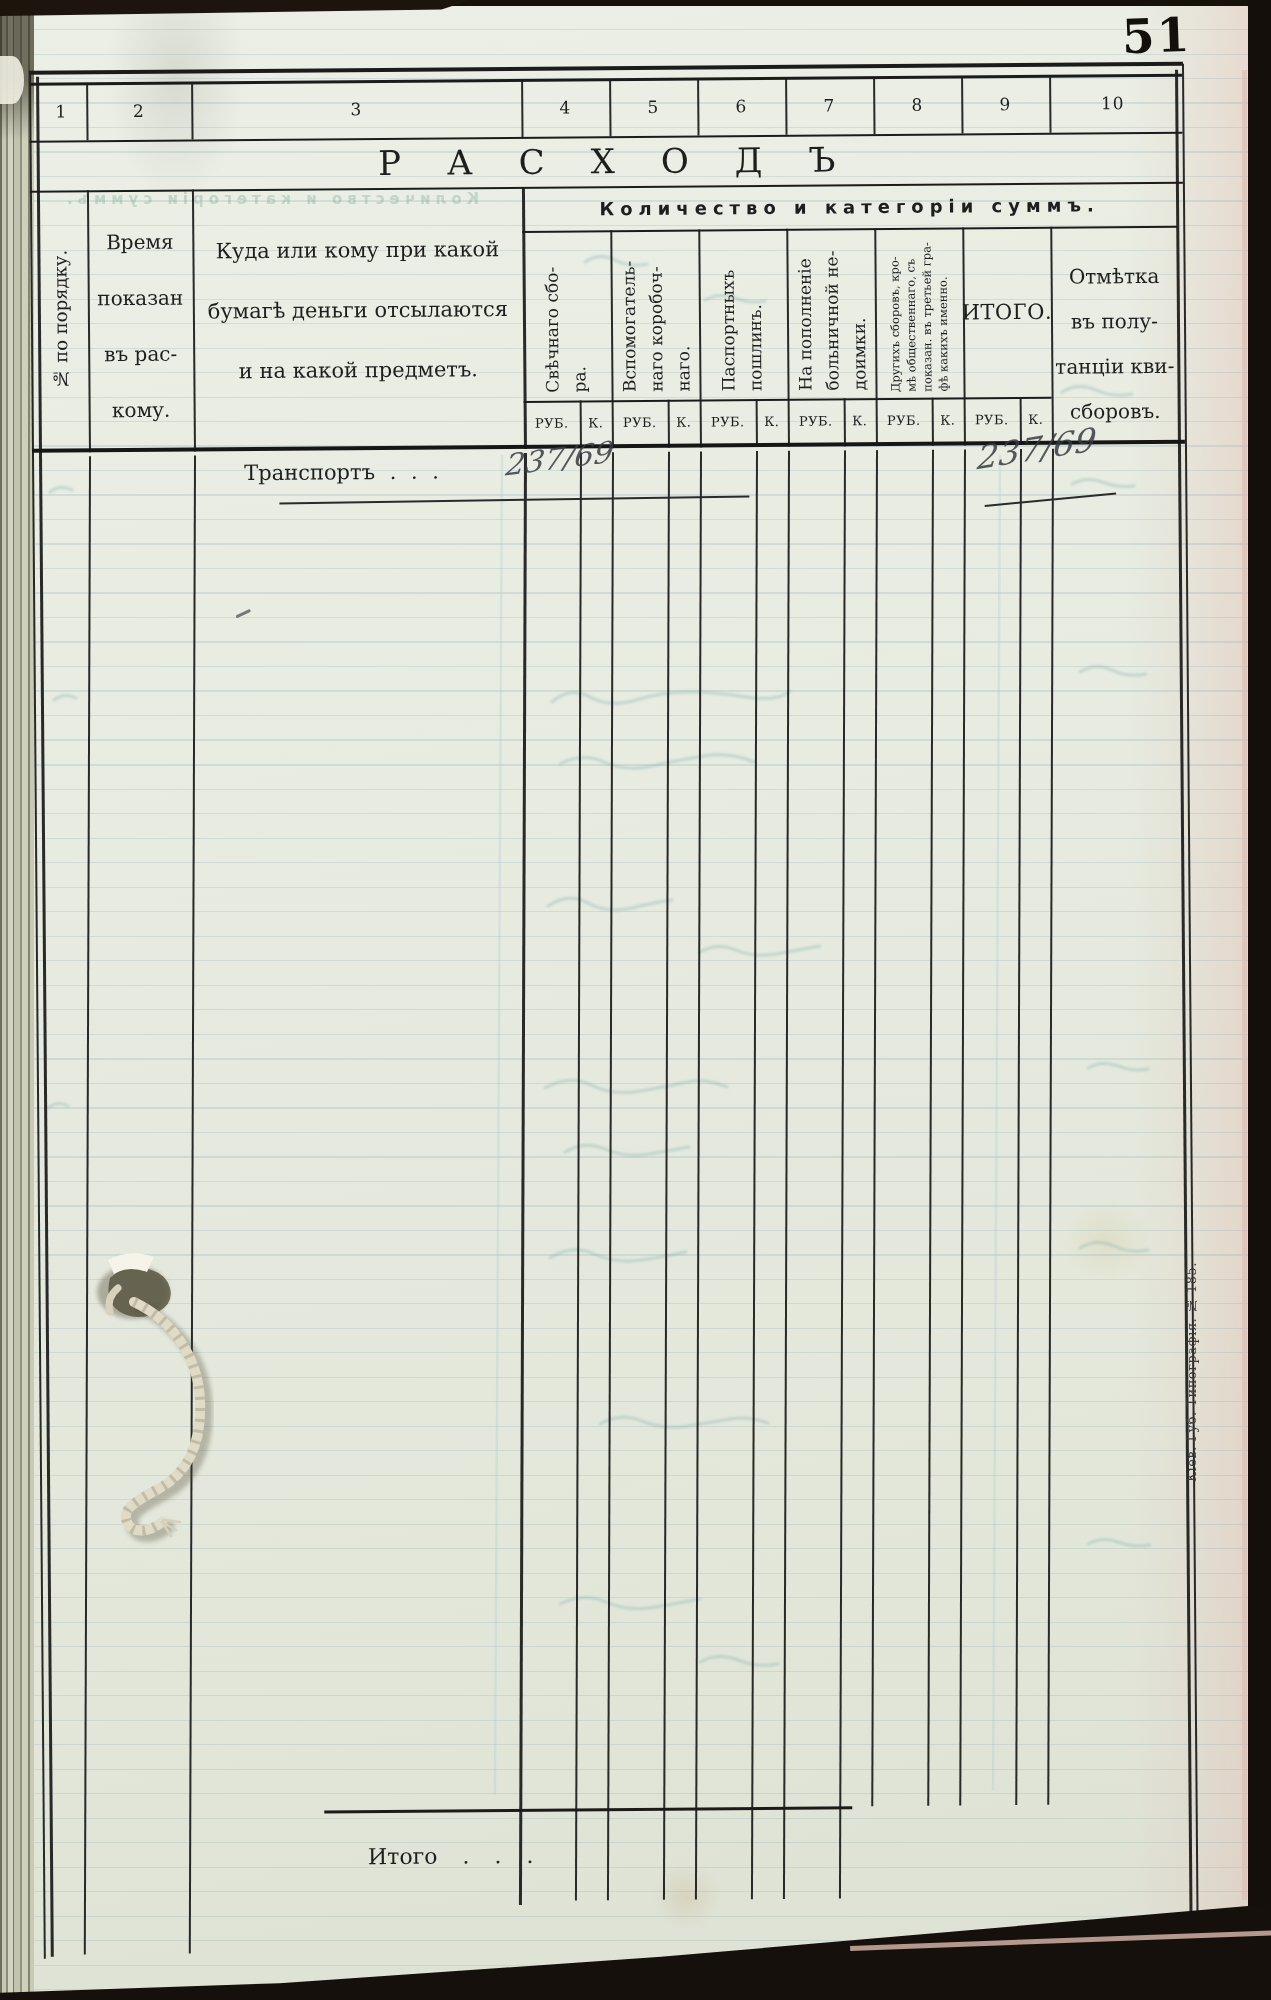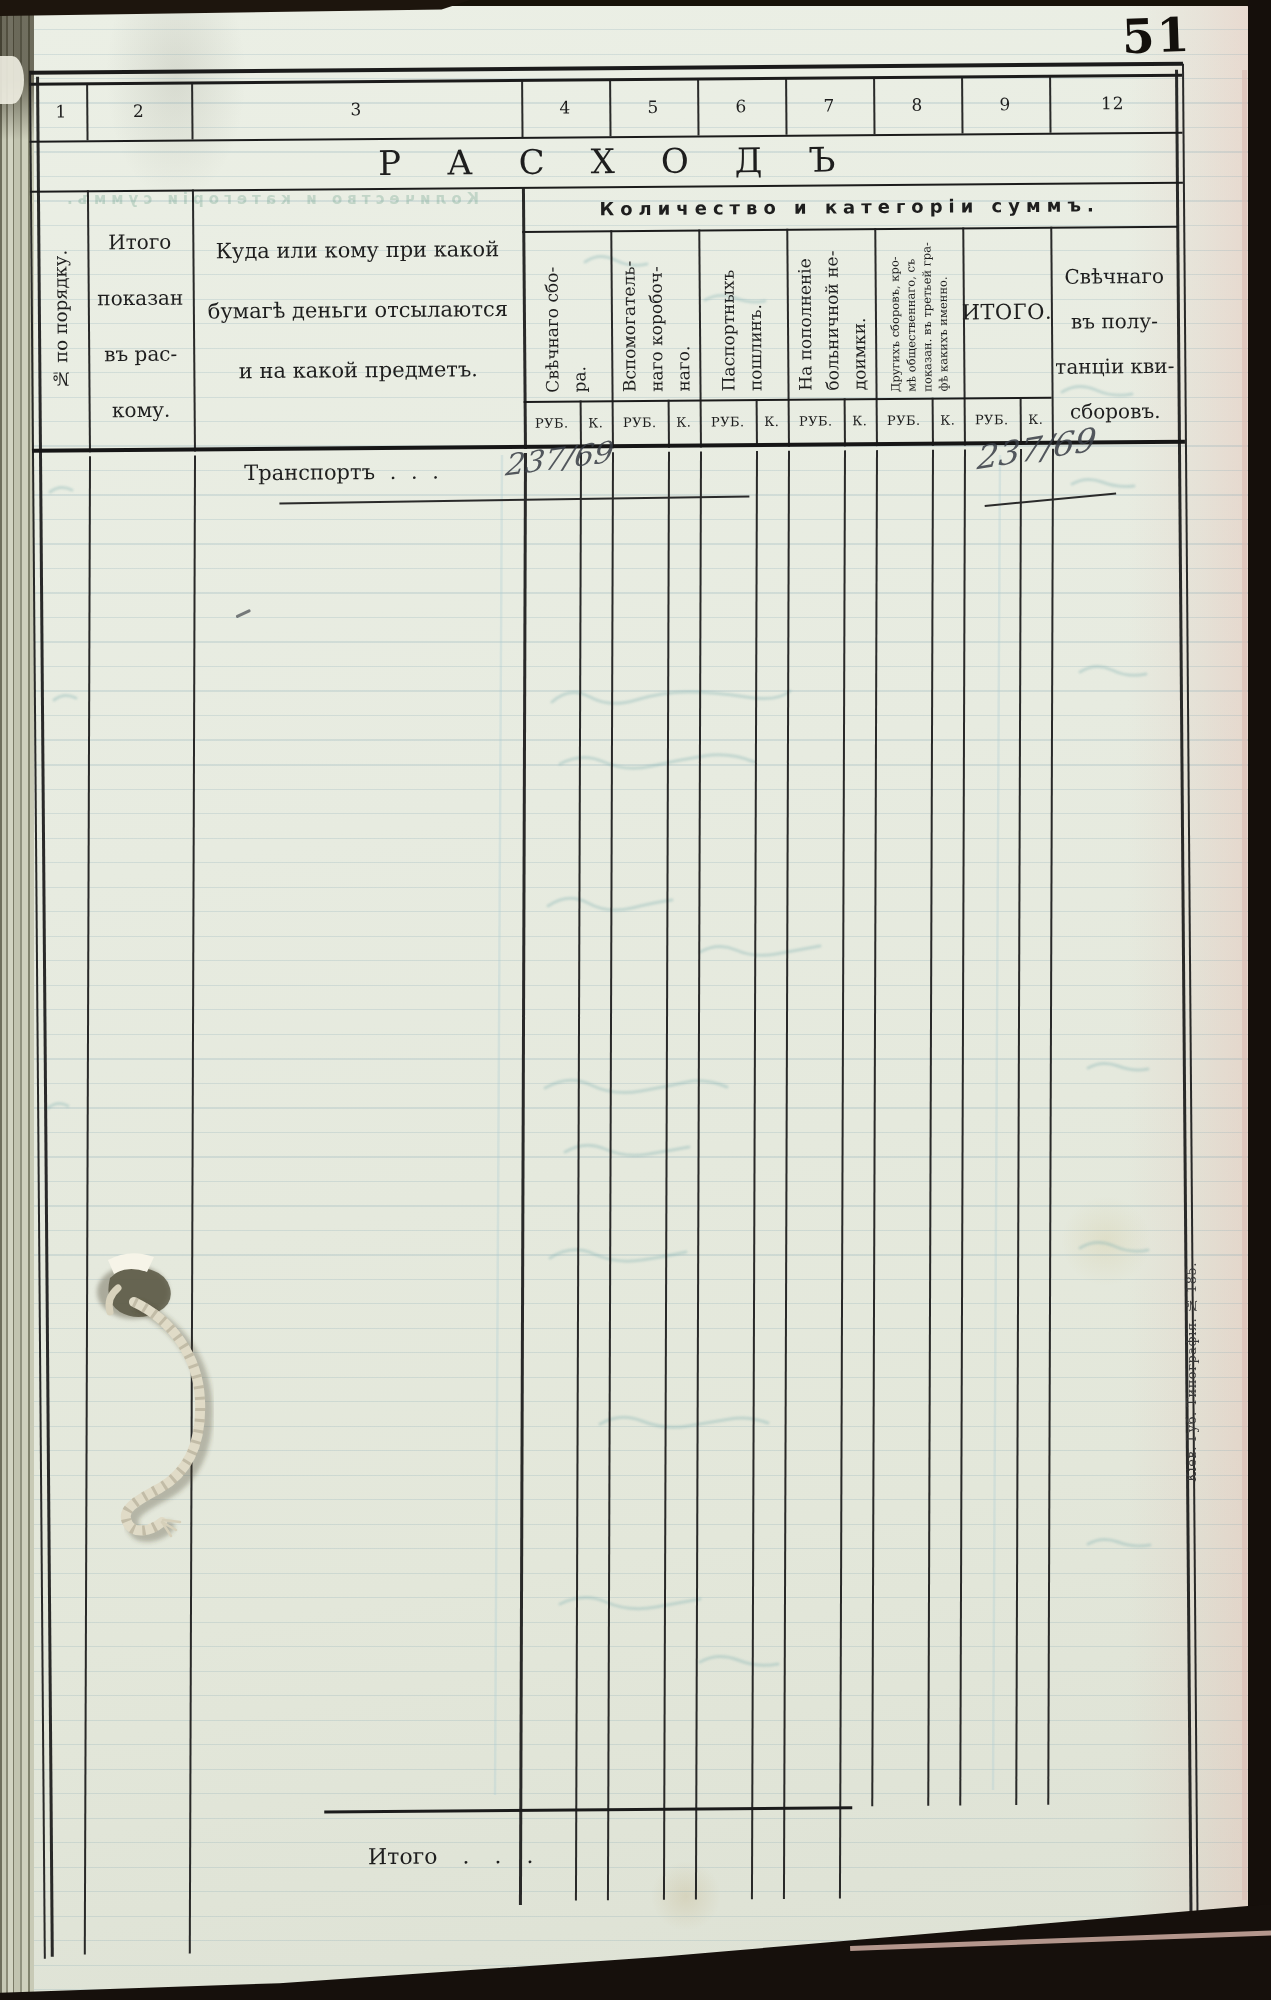--- a/index.html
+++ b/index.html
@@ -121,21 +121,21 @@
     <div class="cell ncell" style="left:749px;top:14px;width:88px;height:58px;">
         <span>7</span>
       </div>
     <div class="cell ncell" style="left:837px;top:14px;width:88px;height:58px;">
         <span>8</span>
       </div>
     <div class="cell ncell" style="left:925px;top:14px;width:88px;height:58px;">
         <span>9</span>
       </div>
     <div class="cell ncell" style="left:1013px;top:14px;width:127px;height:58px;">
-        <span>12</span>
+        <span>10</span>
       </div>
 
     <div class="vl" style="left:50px;top:16px;height:56px;width:1.5px;"></div>
     <div class="vl" style="left:155px;top:16px;height:56px;width:1.5px;"></div>
     <div class="vl" style="left:485px;top:16px;height:56px;width:1.5px;"></div>
     <div class="vl" style="left:573px;top:16px;height:56px;width:1.5px;"></div>
     <div class="vl" style="left:661px;top:16px;height:56px;width:1.5px;"></div>
     <div class="vl" style="left:749px;top:16px;height:56px;width:1.5px;"></div>
     <div class="vl" style="left:837px;top:16px;height:56px;width:1.5px;"></div>
     <div class="vl" style="left:925px;top:16px;height:56px;width:1.5px;"></div>
@@ -151,21 +151,21 @@
       <span>Количество и категоріи суммъ.</span>
     </div>
     <div class="hl" style="left:485px;top:166px;width:655px;"></div>
 
     <div style="position:absolute;left:0;top:122px;width:50px;height:258px;">
       <div class="vrot" style="font-size:18px;line-height:46px;text-align:center;">
         <div>№ по порядку.</div>
       </div>
     </div>
     <div class="hdr-lines" style="position:absolute;left:50px;top:122px;width:105px;height:258px;padding-top:24px;box-sizing:border-box;font-size:20px;line-height:56px;text-align:center;">
-      <div>Итого</div>
+      <div>Время</div>
       <div>показан</div>
       <div>въ рас-</div>
       <div>кому.</div>
     </div>
     <div class="hdr-lines" style="position:absolute;left:155px;top:122px;width:330px;height:258px;padding-top:32px;box-sizing:border-box;font-size:21px;line-height:60px;text-align:center;">
       <div>Куда или кому при какой</div>
       <div>бумагѣ деньги отсылаются</div>
       <div>и на какой предметъ.</div>
     </div>
     <div style="position:absolute;left:485px;top:166px;width:88px;height:170px;">
@@ -199,21 +199,21 @@
         <div>Другихъ сборовъ, кро-</div>
         <div>мѣ общественнаго, съ</div>
         <div>показан. въ третьей гра-</div>
         <div>фѣ какихъ именно.</div>
       </div>
     </div>
     <div class="cell" style="left:925px;top:166px;width:88px;height:170px;font-size:21px;letter-spacing:.5px;">
       <span>ИТОГО.</span>
     </div>
     <div class="hdr-lines" style="position:absolute;left:1013px;top:122px;width:127px;height:258px;padding-top:72px;box-sizing:border-box;font-size:20px;line-height:45px;text-align:center;">
-      <div>Свѣчнаго</div>
+      <div>Отмѣтка</div>
       <div>въ полу-</div>
       <div>танціи кви-</div>
       <div>сборовъ.</div>
     </div>
 
     <div class="vl" style="left:50px;top:122px;height:262px;"></div>
     <div class="vl" style="left:155px;top:122px;height:262px;"></div>
     <div class="vl" style="left:485px;top:122px;height:262px;width:2.5px;"></div>
     <div class="vl" style="left:573px;top:166px;height:218px;"></div>
     <div class="vl" style="left:661px;top:166px;height:218px;"></div>

